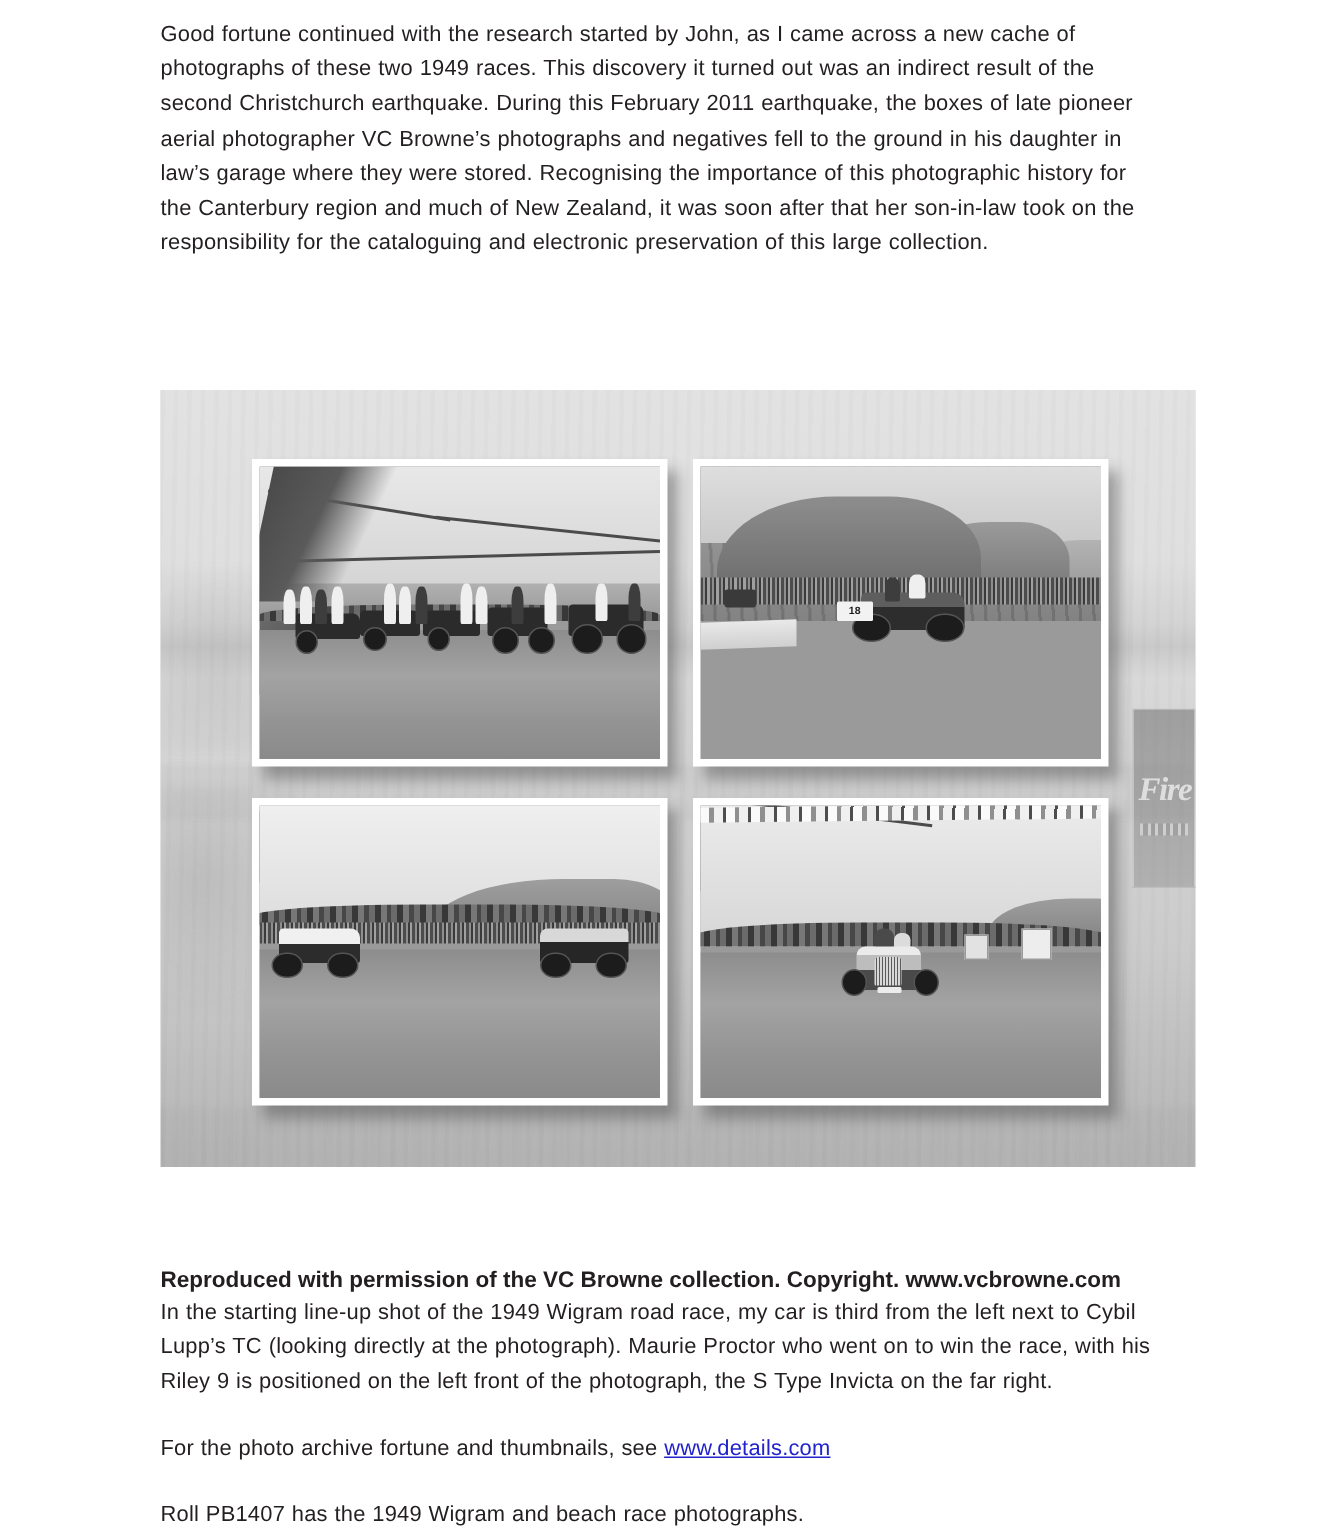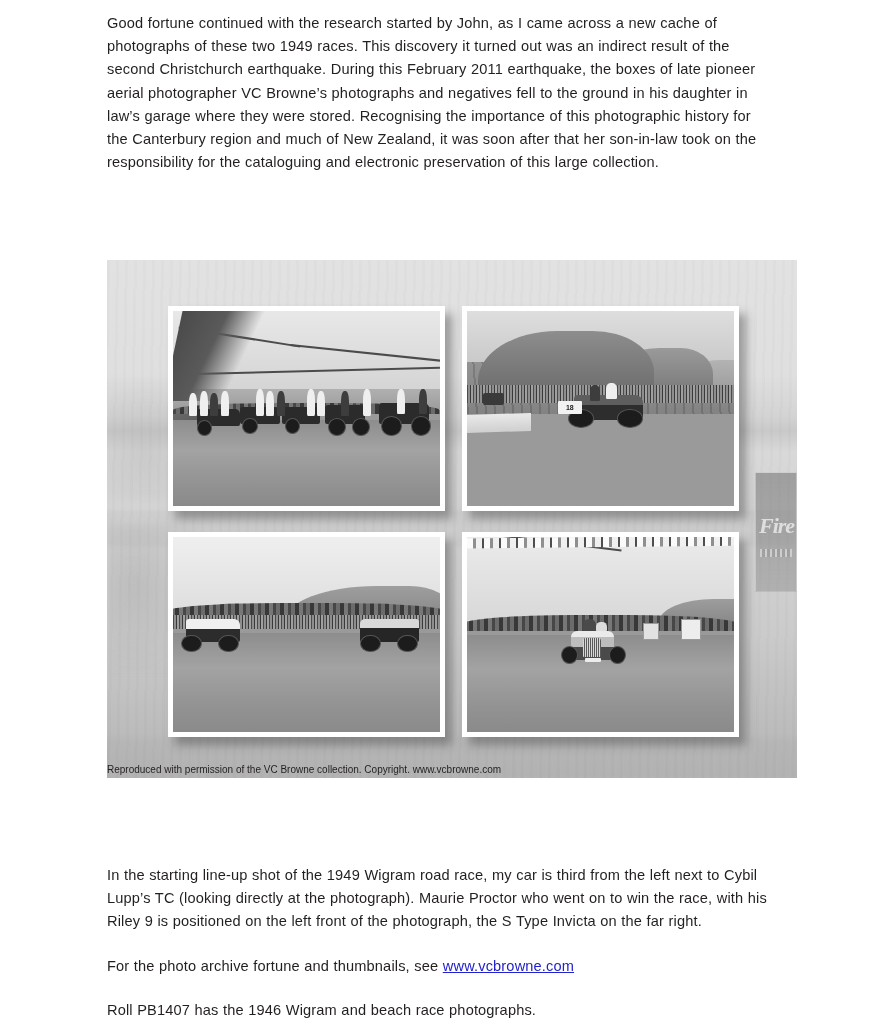--- a/index.html
+++ b/index.html
@@ -382,25 +382,25 @@
   }
   #br-sign-b {
     left: 66%; top: 44%; width: 5%; height: 8%;
     background: #e2e2e2; position: absolute; border: 1px solid #9a9a9a;
   }
 
   
   .caption {
     position: absolute;
     left: 107px;
-    top: 760px;
+    top: 844px;
     width: 700px;
-    font-size: 10px;
+    font-size: 15px;
     line-height: 20px;
-    font-weight: normal;
+    font-weight: bold;
     color: #231f20;
   }
 
   
   .lower {
     position: absolute;
     left: 107px;
     top: 864px;
     width: 665px;
   }
@@ -544,19 +544,19 @@
 
     </div>
   </div>
 
   <div class="caption">Reproduced with permission of the VC Browne collection. Copyright. www.vcbrowne.com</div>
 
   <div class="lower">
     <p class="body-text">In the starting line-up shot of the 1949 Wigram road race, my car is  third from the left next to Cybil Lupp’s TC (looking directly at the photograph). Maurie Proctor who went on to win the race, with his Riley 9 is positioned on the left front of the photograph, the S Type Invicta on the far right.</p>
 
     <p class="body-text para-gap-1">
-      <span>For the photo archive fortune and thumbnails, see </span><a class="ext-link" href="#">www.vcbrowne.com</a>
+      <span>For the photo archive fortune and thumbnails, see </span><a class="ext-link" href="#">www.details.com</a>
     </p>
 
-    <p class="body-text para-gap-2">Roll PB1407 has the 1946 Wigram and beach race photographs.</p>
+    <p class="body-text para-gap-2">Roll PB1407 has the 1949 Wigram and beach race photographs.</p>
   </div>
 
 </div>
 
 </body></html>

